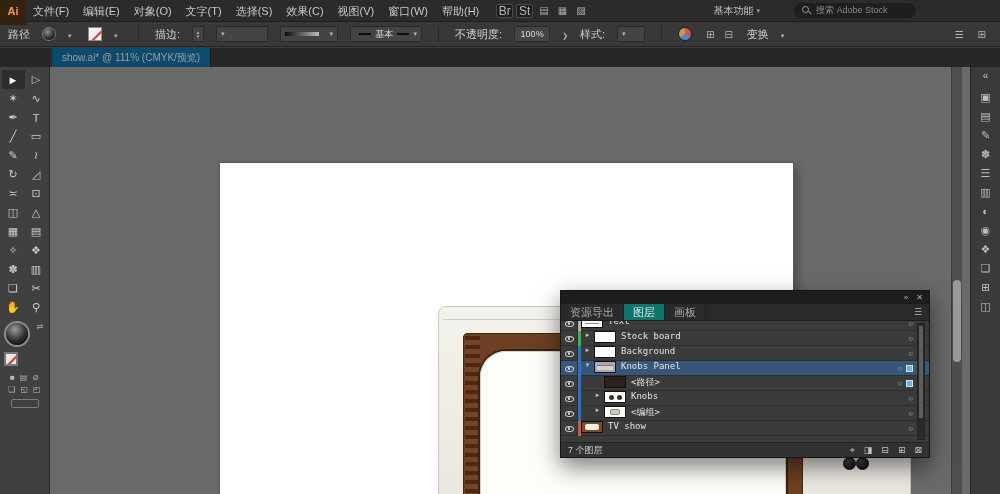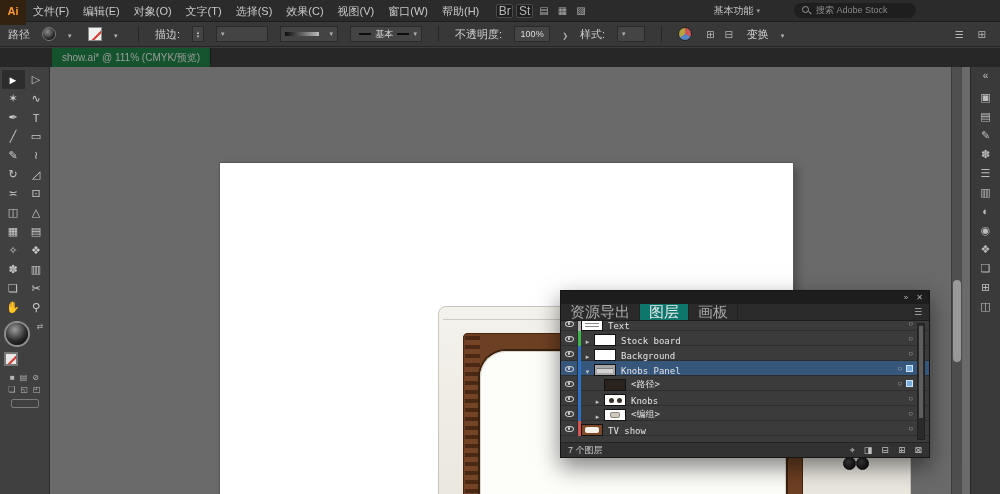--- a/index.html
+++ b/index.html
@@ -39,21 +39,21 @@
 .box-dd::after{content:"▾";font-size:7px;color:#b2b2b2}
 .profileline{width:34px;height:4px;background:linear-gradient(90deg,#0c0c0c,#bdbdbd)}
 .brushline{width:12px;height:2px;background:#0d0d0d;margin:0 4px}
 .more-btn::after{content:"❯";font-size:7px;color:#b2b2b2}
 .recolor{width:14px;height:14px;border-radius:50%;background:conic-gradient(#c55 0 33%,#5a85c5 33% 66%,#b9a33c 66%);border:1px solid #222;flex:none}
 .cb-ic{font-size:10px;color:#b5b5b5;margin:0 2px}
 .cbright{margin-left:auto;display:flex;gap:10px;align-items:center;padding-right:4px}
 
 
 .tabbar{position:absolute;left:0;top:48px;right:0;height:19px;background:#272727;display:flex;align-items:stretch;padding-left:52px;z-index:28}
-.doctab{display:flex;align-items:center;padding:0 10px;font-size:10px;background:#14532d;color:#9c9c9c;border-right:1px solid #1b1b1b;white-space:nowrap}
+.doctab{display:flex;align-items:center;padding:0 10px;font-size:10px;background:#0c4a6e;color:#9c9c9c;border-right:1px solid #1b1b1b;white-space:nowrap}
 .doctab.active{background:#4d4d4d;color:#e2e2e2}
 .tab-close{margin-left:7px;font-size:10px;color:#c4c4c4}
 
 
 .toolpanel{position:absolute;left:0;top:67px;width:50px;bottom:0;background:#404040;border-right:1px solid #2a2a2a;z-index:20;display:flex;flex-direction:column;align-items:center;padding-top:3px}
 .tools{display:grid;grid-template-columns:23px 23px}
 .tool{height:19px;display:flex;align-items:center;justify-content:center;font-size:11px;color:#cbcbcb}
 .tool:first-child{background:#2d2d2d;color:#fff}
 .swatcharea{position:relative;width:44px;height:48px;margin-top:5px;flex:none}
 .fx-fill{position:absolute;left:3px;top:1px;width:22px;height:22px;border-radius:50%;background:radial-gradient(circle at 40% 30%,#9c9c9c,#2c2c2c 55%,#000);box-shadow:0 0 0 2px #8f8f8f}
@@ -85,31 +85,31 @@
 .vscroll{position:absolute;left:951px;top:67px;width:11px;bottom:0;background:#4e4e4e;border-left:1px solid #3c3c3c;z-index:22}
 .vthumb{position:absolute;left:1px;width:8px;top:213px;height:82px;background:#999;border-radius:5px}
 .strip{position:absolute;left:970px;top:67px;width:30px;bottom:0;background:#3a3a3a;border-left:1px solid #262626;z-index:25;display:flex;flex-direction:column;align-items:center;padding-top:3px;gap:7px}
 .strip-collapse{font-size:10px;color:#c0c0c0;margin-bottom:3px}
 .strip-ic{font-size:11px;color:#bdbdbd;line-height:12px}
 
 
 .lpanel{position:absolute;left:560px;top:290px;width:370px;height:168px;background:#3b3b3b;border:1px solid #151515;box-shadow:0 9px 22px rgba(0,0,0,.5);z-index:40}
 .lp-header{height:13px;background:#1d1d1d;display:flex;justify-content:flex-end;align-items:center;gap:8px;padding:0 6px;color:#b2b2b2;font-size:8px}
 .lp-tabs{height:17px;background:#2a2a2a;display:flex;align-items:stretch;border-bottom:1px solid #1e1e1e}
-.lp-tab{padding:0 9px;display:flex;align-items:center;font-size:15px;color:#a9a9a9;border-right:1px solid #222;white-space:nowrap}
+.lp-tab{padding:0 9px;display:flex;align-items:center;font-size:11px;color:#a9a9a9;border-right:1px solid #222;white-space:nowrap}
 .lp-tab.active{background:#0f766e;color:#e9e9e9}
 .lp-menu{margin-left:auto;padding:0 7px;display:flex;align-items:center;font-size:9px;color:#b8b8b8}
 .lp-rows{position:absolute;left:0;right:0;top:30px;bottom:15px;overflow:hidden;background:#3b3b3b}
 .lrow{display:flex;align-items:center;height:15px;background:#3b3b3b;box-shadow:inset 0 -1px 0 #2e2e2e;padding-right:16px}
 .lrow.sel{background:#36567c}
 .l-eye{width:17px;height:100%;flex:none;display:flex;align-items:center;justify-content:center;border-right:1px solid #2d2d2d}
 .eye{display:block;width:9px;height:6px;border:1px solid #d3d3d3;border-radius:50%;position:relative}
 .eye::after{content:"";position:absolute;left:2px;top:0.8px;width:2.8px;height:2.8px;border-radius:50%;background:#d3d3d3}
 .l-bar{width:3px;height:100%;flex:none}
-.l-ind{display:flex;align-items:flex-end;height:100%}
+.l-ind{display:flex;align-items:flex-start;height:100%}
 .l-arrow{width:13px;text-align:center;font-size:7px;color:#c2c2c2;flex:none}
 .thumb{width:22px;height:12px;flex:none;border:1px solid #121212;background:#fff;position:relative;margin-right:5px;overflow:hidden}
 .t-text::after{content:"";position:absolute;left:3px;right:3px;top:3px;height:1px;background:#8a8a8a;box-shadow:0 3px 0 #8a8a8a}
 .t-folder{background:#a8a8a8}
 .t-folder::after{content:"";position:absolute;left:2px;top:3px;right:2px;bottom:2px;background:#d2d2d2;border-top:1px solid #7c7c7c}
 .t-dark{background:#2a231d}
 .t-knobs::after{content:"";position:absolute;left:4px;top:3px;width:5px;height:5px;border-radius:50%;background:#39322a;box-shadow:8px 0 0 #39322a}
 .t-group::after{content:"";position:absolute;left:5px;top:2px;right:5px;bottom:2px;background:#cfcabf;border:1px solid #8d8578;border-radius:2px}
 .t-tv{background:#7c4a28}
 .t-tv::after{content:"";position:absolute;left:3px;top:2px;right:3px;bottom:2px;background:#f4f1ea;border-radius:2px}

